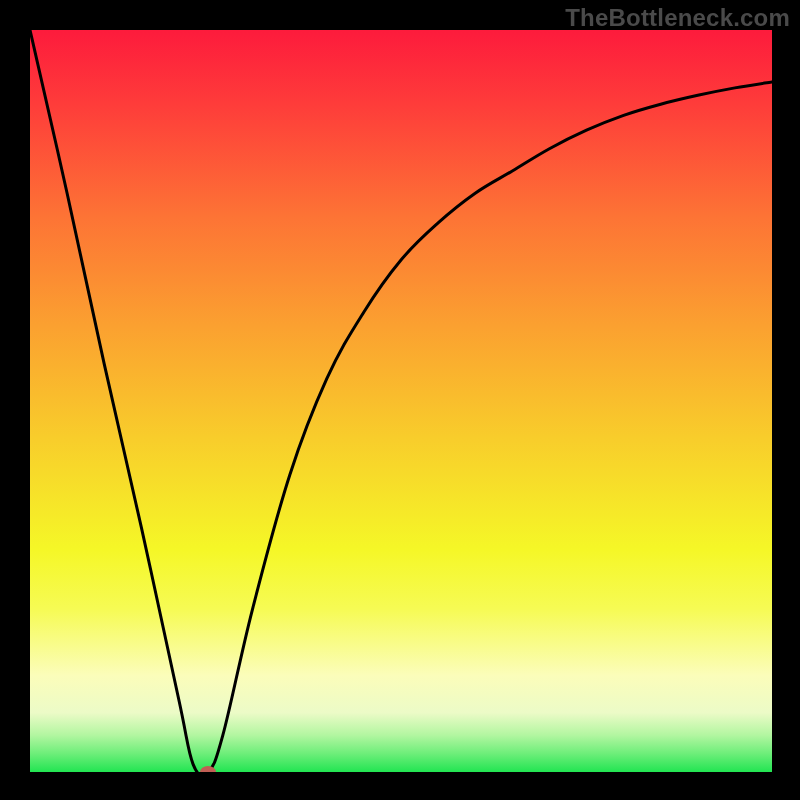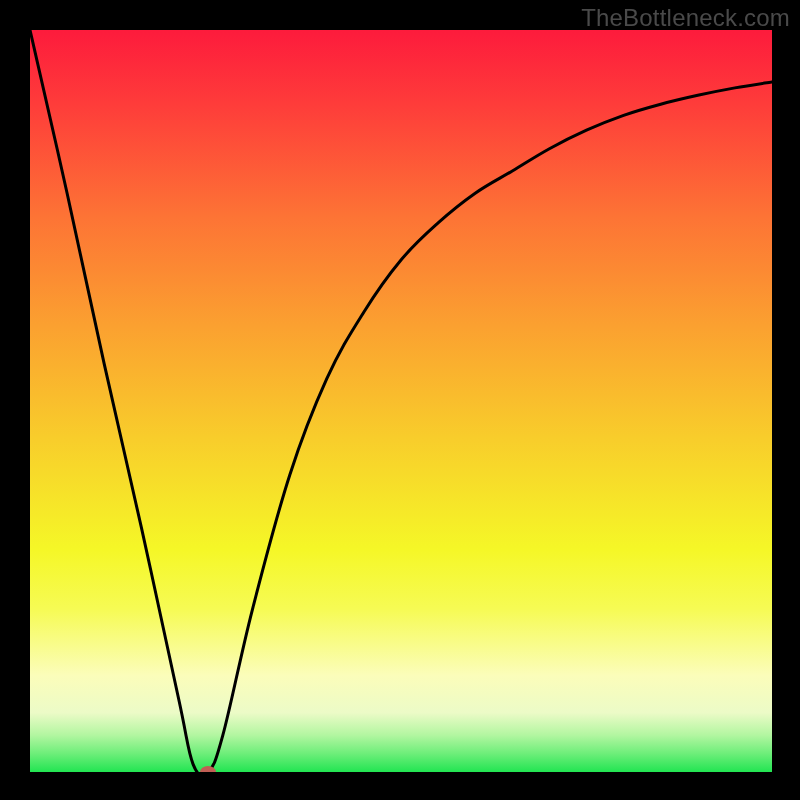--- a/index.html
+++ b/index.html
@@ -16,21 +16,21 @@
     width: 800px;
     height: 800px;
     background: #000;
   }
   .watermark {
     position: absolute;
     top: 4px;
     right: 10px;
     color: #4a4a4a;
     font-size: 24px;
-    font-weight: normal;
+    font-weight: bold;
     letter-spacing: 0.2px;
     z-index: 10;
   }
   .plot-area {
     position: absolute;
     left: 30px;
     top: 30px;
     width: 742px;
     height: 742px;
     overflow: hidden;

